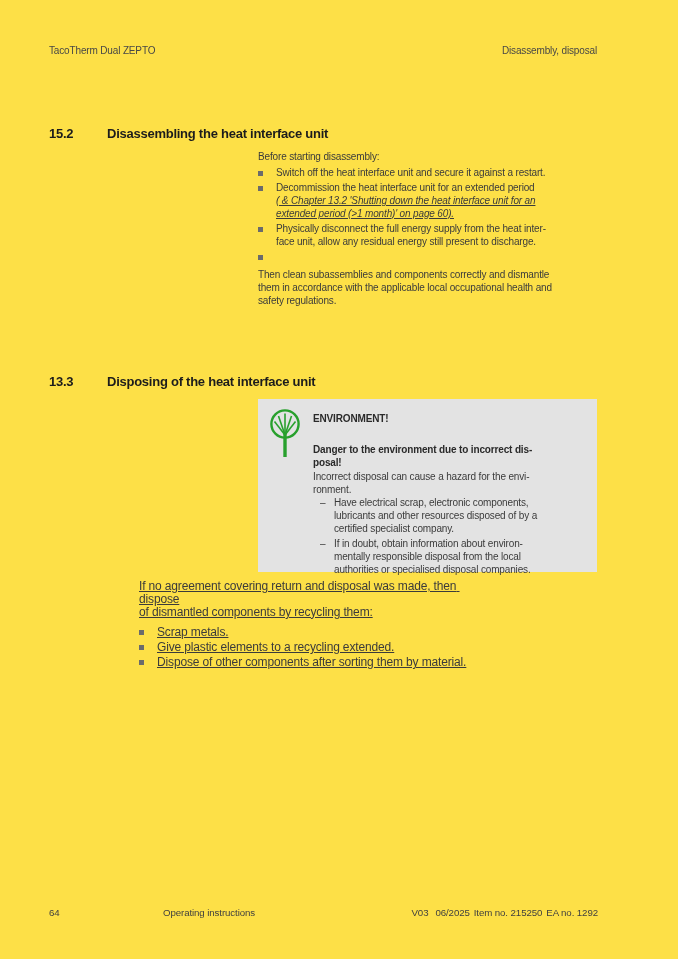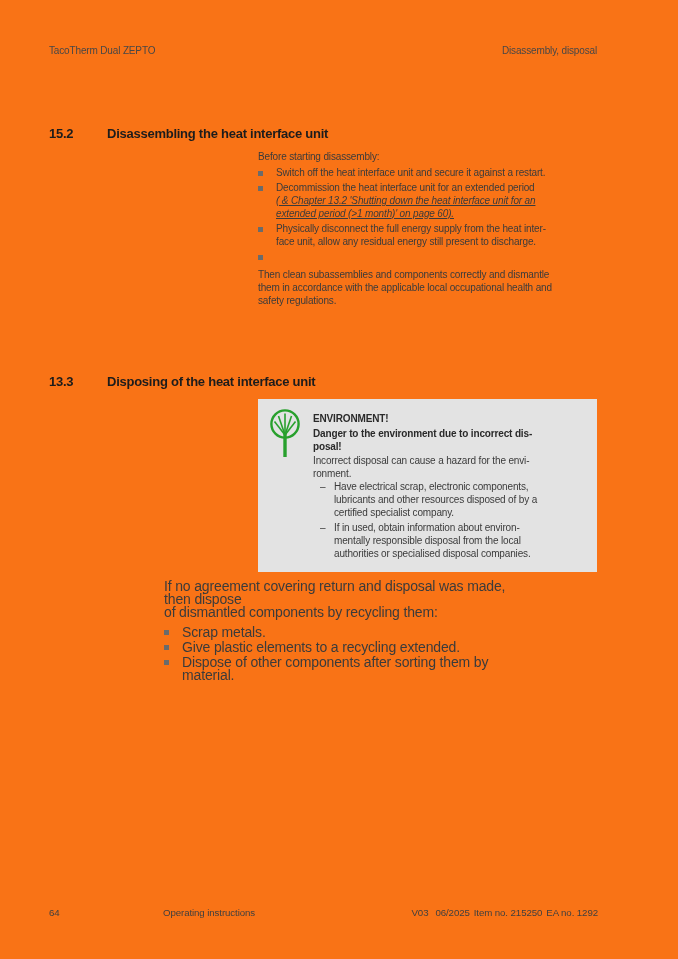--- a/index.html
+++ b/index.html
@@ -1,20 +1,20 @@
 <!DOCTYPE html>
 <html><head>
 <meta charset="utf-8">
 <style>
   html, body { margin: 0; padding: 0; background: #ffffff; }
   .page {
     position: relative;
     width: 678px;
     height: 959px;
-    background: #f97316;
+    background: #fde047;
     font-family: "Liberation Sans", sans-serif;
     color: #3b3b3b;
     overflow: hidden;
   }
   .abs { position: absolute; }
 
   
   .runhead { top: 45px; font-size: 10px; letter-spacing: -0.15px; color: #474747; }
   .runhead.left  { left: 49px; }
   .runhead.right { right: 81px; }
@@ -69,35 +69,36 @@
   }
   .tree { position: absolute; left: 10px; top: 9px; }
   .env-content {
     position: absolute;
     left: 55px; top: 13px; right: 13px;
     font-size: 10px;
     line-height: 13px;
     letter-spacing: -0.15px;
     color: #3b3b3b;
   }
-  .env-label { font-weight: bold; margin-bottom: 2px; color: #2a2a2a; }
+  .env-label { font-weight: bold; margin-bottom: 18px; color: #2a2a2a; }
   .env-title { font-weight: bold; margin-bottom: 1px; color: #2a2a2a; }
   .env-body  { }
   .dashes { padding-left: 7px; }
   .dash-item { display: flex; margin-bottom: 2px; }
   .dash { flex: 0 0 14px; }
 
   
   .after-box {
-    margin-left: 115px;
+    margin-left: 90px;
     margin-top: 8px;
     width: 348px;
-    font-size: 14px;
+    font-size: 12px;
     line-height: 12.9px;
     letter-spacing: -0.15px;
+    text-decoration: underline;
   }
   .after-intro { margin: 0 0 7px 0; }
 </style>
 </head>
 <body>
 
 <div class="page">
 
   <span class="abs runhead left">TacoTherm Dual ZEPTO</span>
   <span class="abs runhead right">Disassembly, disposal</span>
@@ -161,21 +162,21 @@
 ronment.</div>
         <div class="dashes">
           <div class="dash-item">
             <span class="dash">–</span>
             <div class="prewrap">Have electrical scrap, electronic components,
 lubricants and other resources disposed of by a
 certified specialist company.</div>
           </div>
           <div class="dash-item">
             <span class="dash">–</span>
-            <div class="prewrap">If in used, obtain information about environ-
+            <div class="prewrap">If in doubt, obtain information about environ-
 mentally responsible disposal from the local
 authorities or specialised disposal companies.</div>
           </div>
         </div>
       </div>
     </div>
 
     <div class="after-box">
       <p class="after-intro prewrap">If no agreement covering return and disposal was made, then dispose
 of dismantled components by recycling them:</p>

